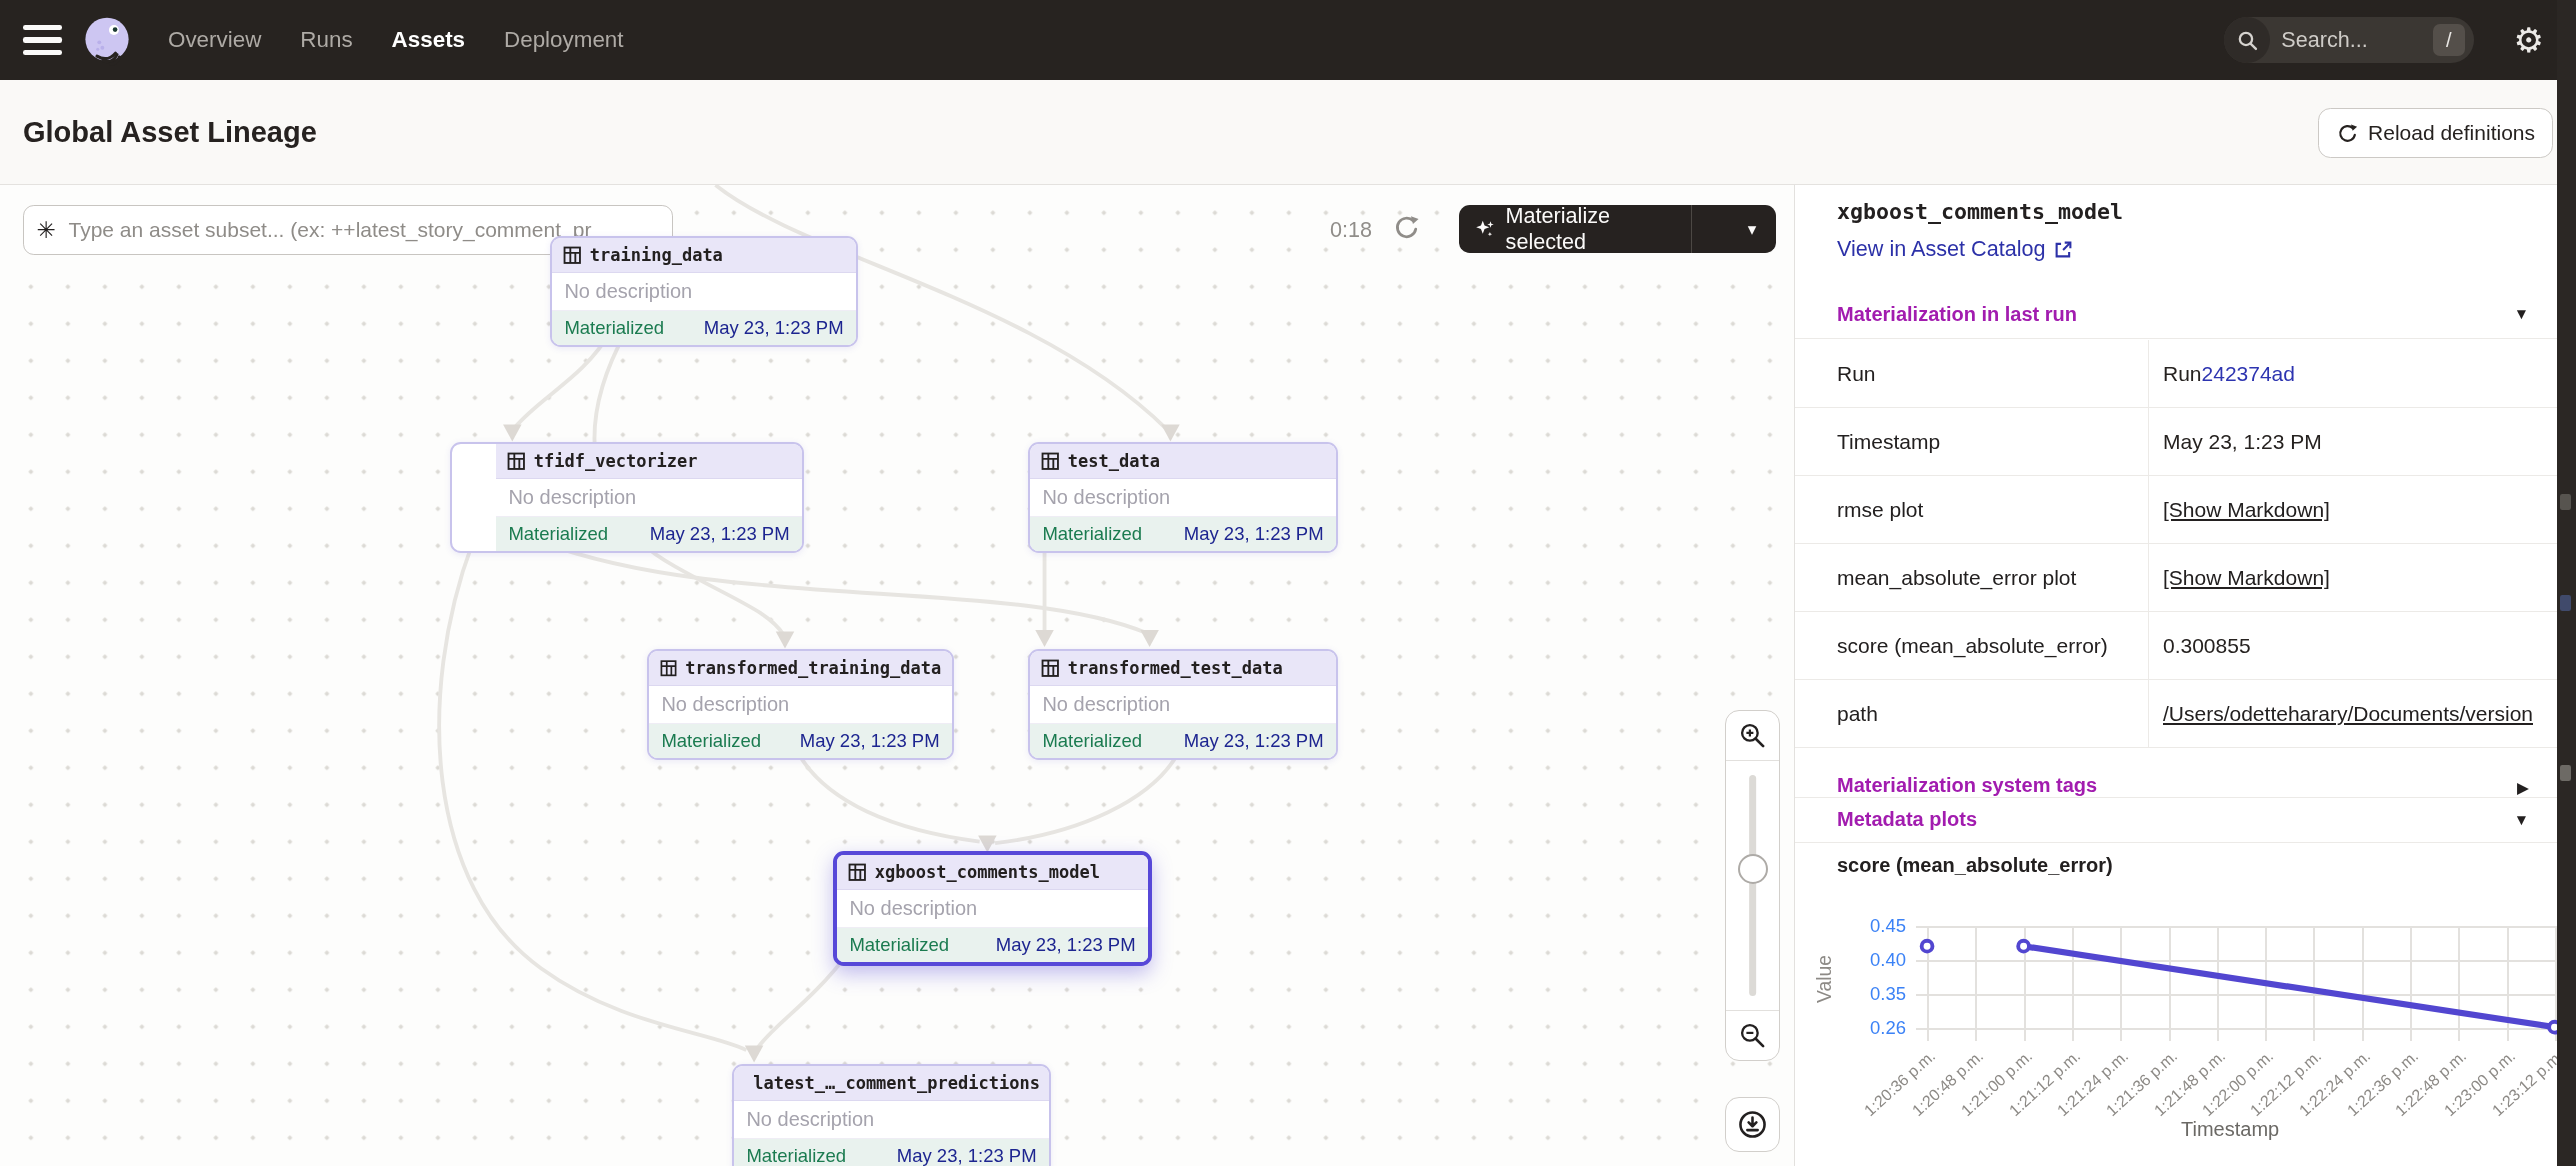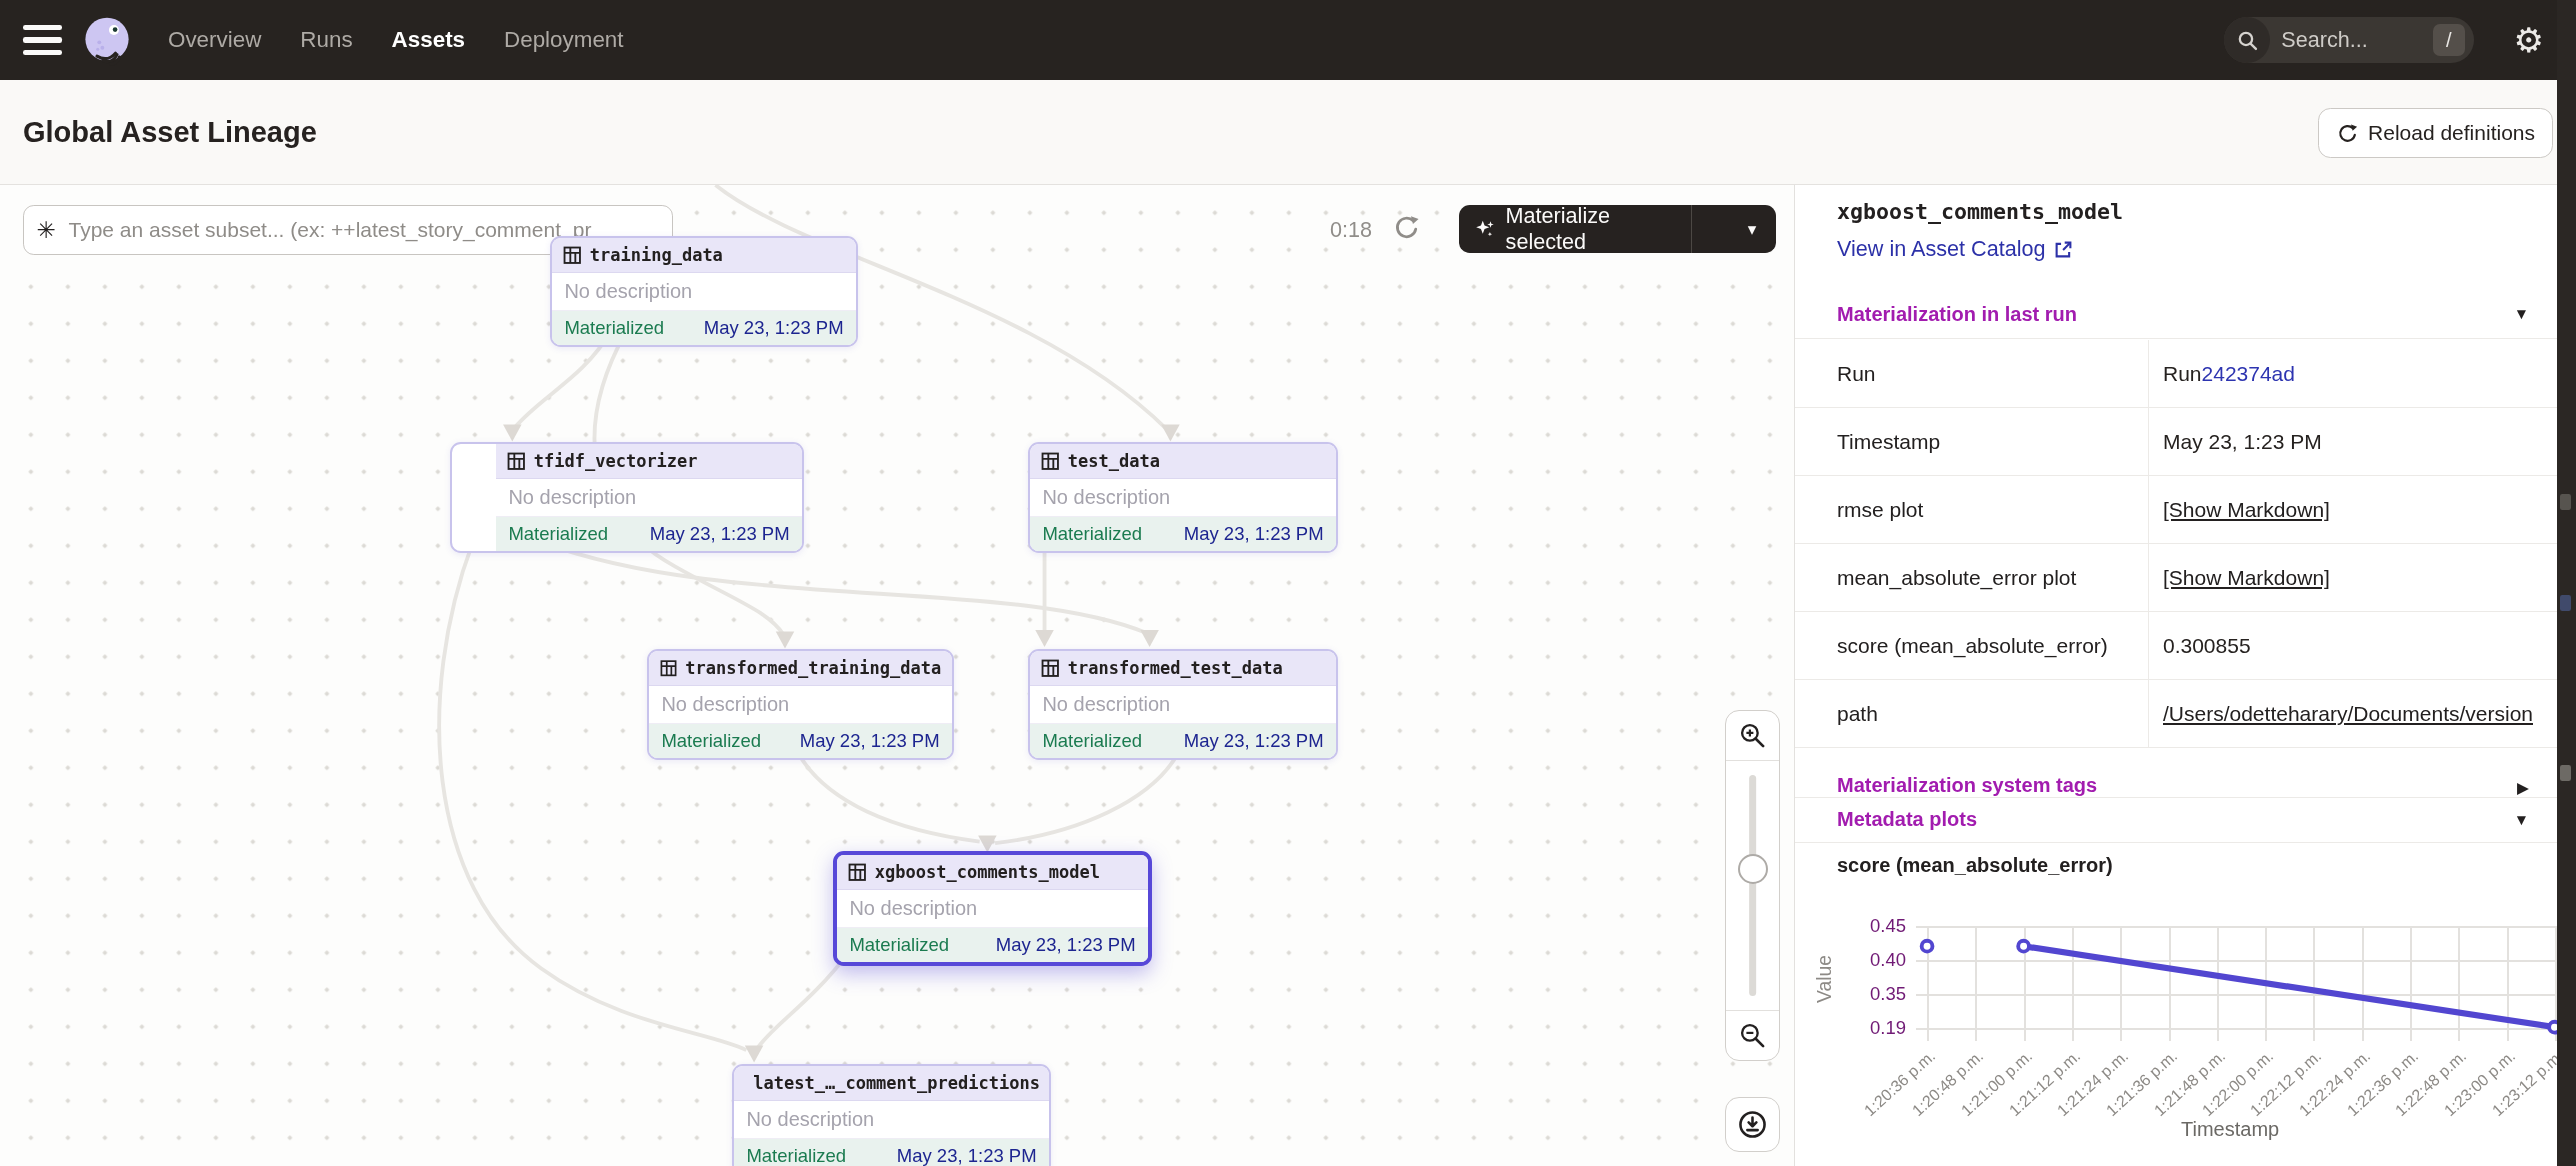--- a/index.html
+++ b/index.html
@@ -102,21 +102,21 @@
   .dvalue a, .link-blue{color:#2d34b0;text-decoration:none;cursor:pointer;}
   .ulink{color:#232020;text-decoration:underline;cursor:pointer;}
   .sec2{top:558px;height:54px;border-top:none;align-items:flex-end;}
   .sec3{top:612px;height:45px;border-top:none;}
 
   
   .chart{position:absolute;left:0;top:661px;width:763px;height:321px;}
   .chart-title{position:absolute;left:42px;top:7.7px;font-size:20px;font-weight:700;color:#232020;}
   .hgrid{position:absolute;height:1.5px;background:#e3e1de;}
   .vgrid{position:absolute;width:1.5px;background:#e3e1de;}
-  .ytick{position:absolute;font-size:18.5px;color:#701a75;text-align:right;width:46px;transform:translateY(-50%);}
+  .ytick{position:absolute;font-size:18.5px;color:#3b82f6;text-align:right;width:46px;transform:translateY(-50%);}
   .xtick{position:absolute;font-size:16px;color:#8d8a86;white-space:nowrap;
        transform:translateX(-100%) rotate(-42deg);transform-origin:100% 0;}
   .ylab{position:absolute;font-size:19.3px;color:#8d8a86;transform:rotate(-90deg);transform-origin:center;}
   .xlab{position:absolute;font-size:20px;color:#6b6965;}
 
   
   .winstrip{position:absolute;left:2557px;top:0;width:18.5px;height:1167px;background:#2b2724;}
   .winstrip .speck{position:absolute;left:3.1px;width:10.8px;height:15.5px;border-radius:2.3px;opacity:.7;}
 
   svg{display:block;}
@@ -421,21 +421,21 @@
       <div class="chart-title">score (mean_absolute_error)</div>
       <span class="ylab" style="left:6.2px;top:122px;">Value</span>
       <span class="xlab" style="left:386px;top:272px;">Timestamp</span>
     <div class="hgrid" style="left: 121px; top: 80px; width: 641px;"></div>
         <div class="ytick" style="left: 65px; top: 80px;">0.45</div>
         <div class="hgrid" style="left: 121px; top: 114px; width: 641px;"></div>
         <div class="ytick" style="left: 65px; top: 114px;">0.40</div>
         <div class="hgrid" style="left: 121px; top: 148px; width: 641px;"></div>
         <div class="ytick" style="left: 65px; top: 148px;">0.35</div>
         <div class="hgrid" style="left: 121px; top: 182px; width: 641px;"></div>
-        <div class="ytick" style="left: 65px; top: 182px;">0.19</div>
+        <div class="ytick" style="left: 65px; top: 182px;">0.26</div>
         <div class="vgrid" style="left: 132px; top: 80px; height: 115px;"></div>
         <div class="xtick" style="left: 132px; top: 201px;">1:20:36 p.m.</div>
         <div class="vgrid" style="left: 180px; top: 80px; height: 115px;"></div>
         <div class="xtick" style="left: 180px; top: 201px;">1:20:48 p.m.</div>
         <div class="vgrid" style="left: 229px; top: 80px; height: 115px;"></div>
         <div class="xtick" style="left: 229px; top: 201px;">1:21:00 p.m.</div>
         <div class="vgrid" style="left: 277px; top: 80px; height: 115px;"></div>
         <div class="xtick" style="left: 277px; top: 201px;">1:21:12 p.m.</div>
         <div class="vgrid" style="left: 325px; top: 80px; height: 115px;"></div>
         <div class="xtick" style="left: 325px; top: 201px;">1:21:24 p.m.</div>

